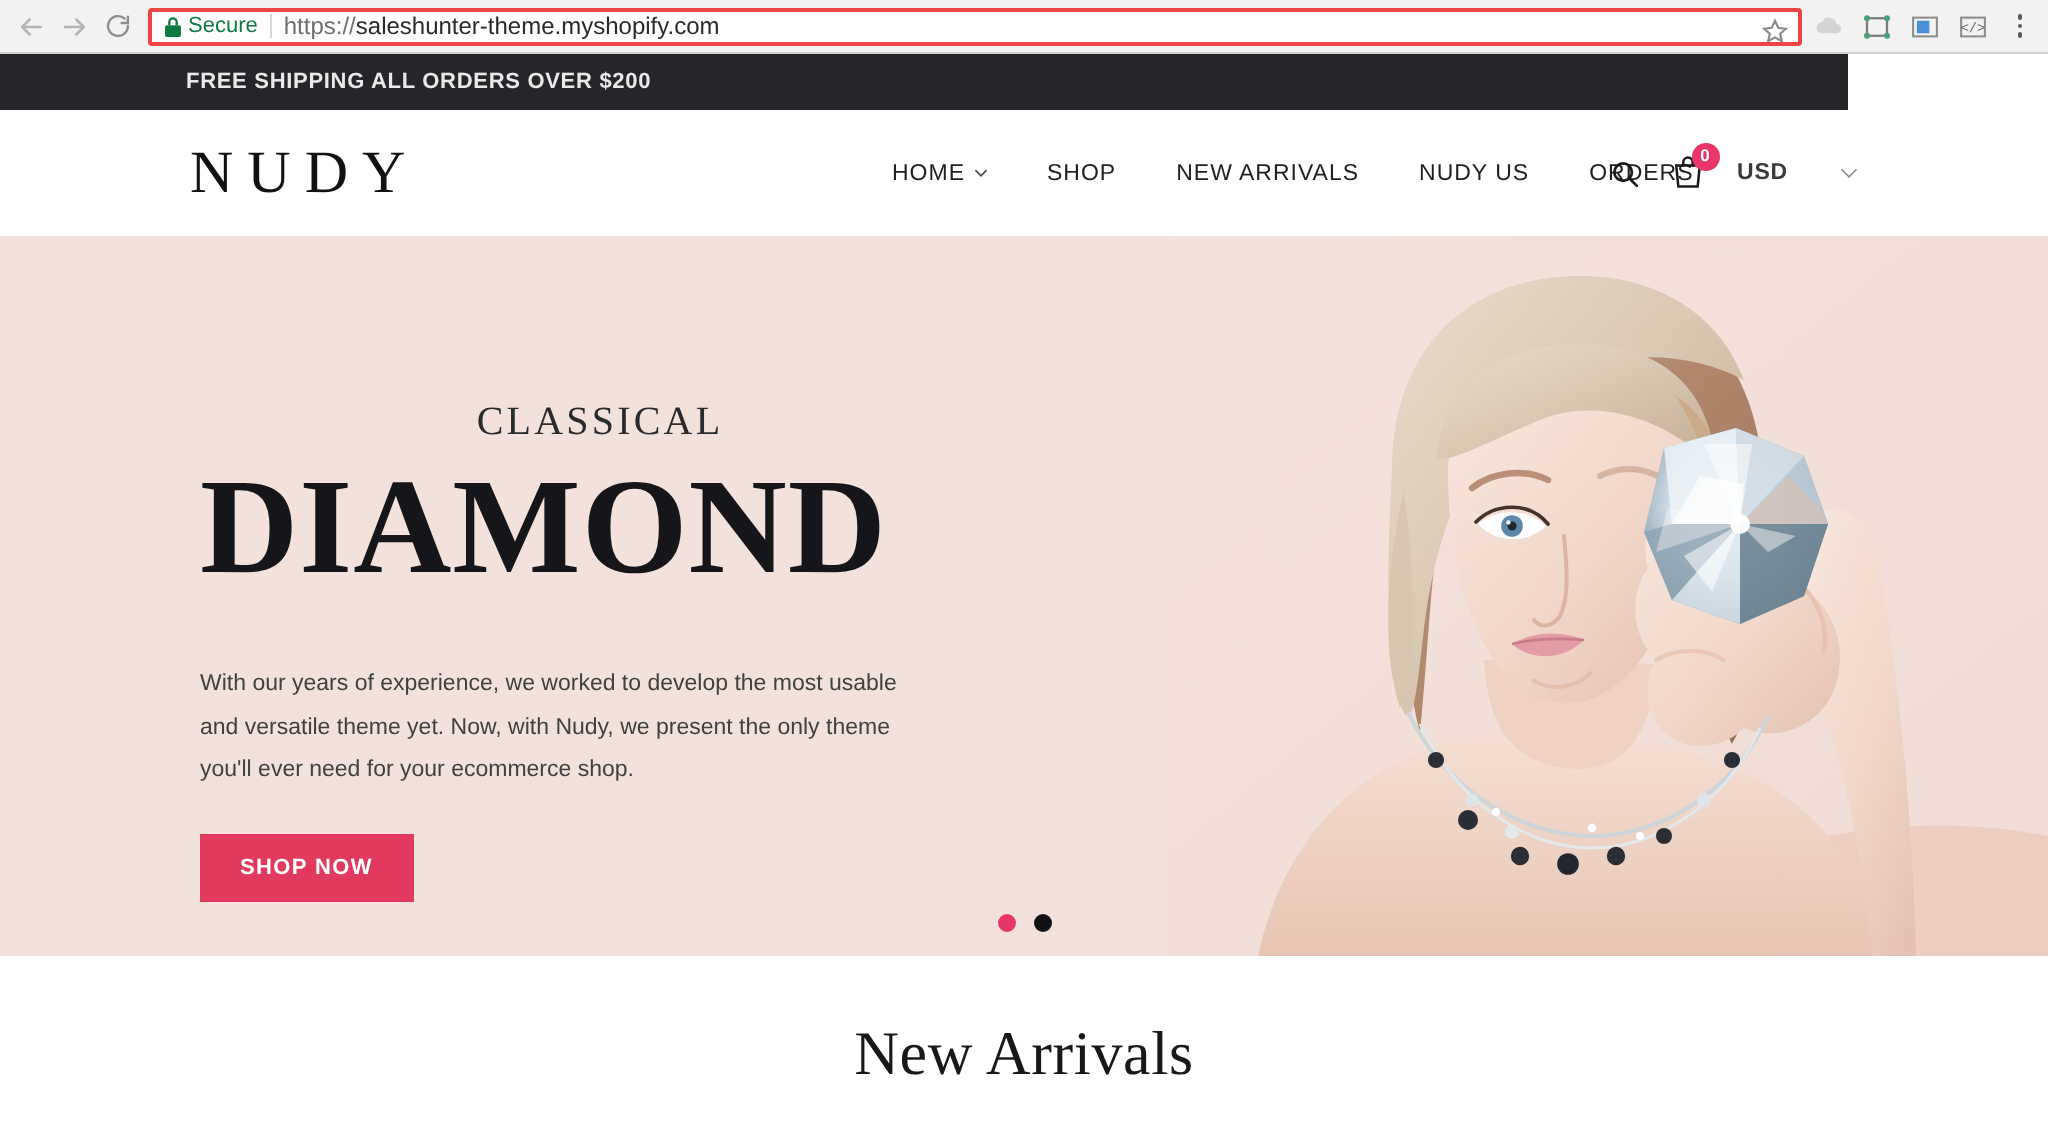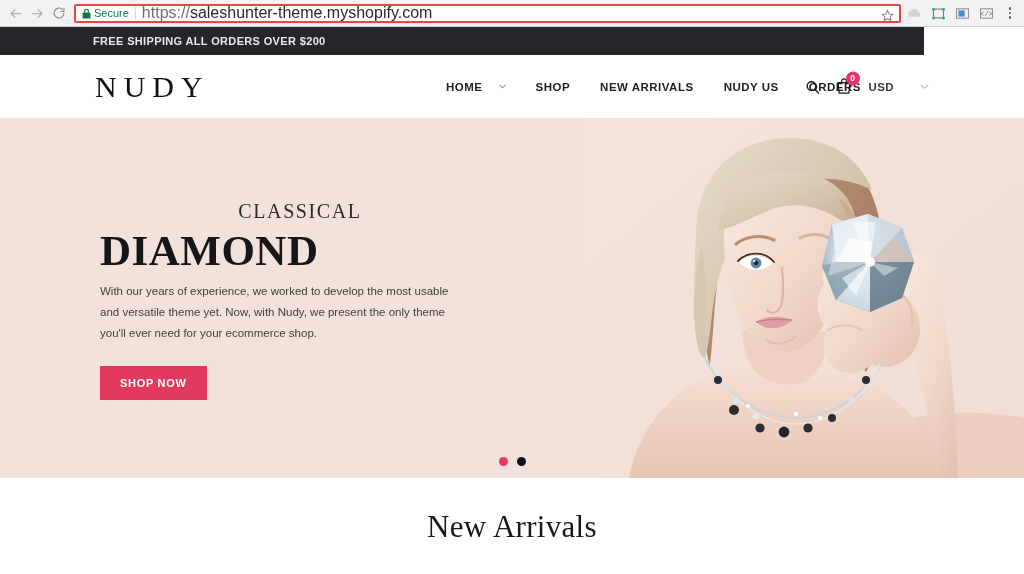--- a/index.html
+++ b/index.html
@@ -44,21 +44,21 @@
     color: #0e7a42;
     font-size: 11px;
   }
   .lock-ico { width: 9px; height: 11px; display: block; }
   .url-divider {
     width: 1px; height: 12px;
     background: #d8d8d8;
     margin: 0 6px 0 2px;
   }
   .url-text {
-    font-size: 16px;
+    font-size: 12px;
     color: #2a2a2a;
     white-space: nowrap;
   }
   .url-text .scheme { color: #6f6f6f; }
   .star-ico {
     position: absolute; right: 5px; top: 3px;
     width: 13px; height: 13px;
     color: #8a8a8a;
   }
 
@@ -105,24 +105,24 @@
     color: #111114;
     font-weight: 400;
   }
   .main-nav {
     position: absolute; left: 446px; top: 50%;
     transform: translateY(-50%);
     display: flex; align-items: center; gap: 30px;
   }
   .nav-link {
     font-size: 11.5px;
-    font-weight: 700;
+    font-weight: 400;
     letter-spacing: 0.5px;
     color: #1f1f23;
-    display: flex; align-items: center; gap: 16px;
+    display: flex; align-items: center; gap: 4px;
     white-space: nowrap;
   }
   .chev {
     width: 7px; height: 5px;
     display: inline-block;
     color: #4a4a4a;
   }
   .header-tools {
     position: absolute; right: 95px; top: 50%;
     transform: translateY(-50%);
@@ -164,26 +164,26 @@
   .hero-eyebrow {
     font-family: "Liberation Serif", serif;
     font-size: 20px;
     letter-spacing: 1.6px;
     color: #2b2b2e;
     margin-bottom: 6px;
     text-align: center;
   }
   .hero-title {
     font-family: "Liberation Serif", serif;
-    font-size: 43px;
+    font-size: 68px;
     font-weight: 700;
     letter-spacing: 0.5px;
     color: #16161a;
     line-height: 1.02;
-    margin-bottom: 8px;
+    margin-bottom: 34px;
   }
   .hero-para {
     font-size: 11.5px;
     line-height: 1.85;
     color: #41413f;
     width: 360px;
     margin-bottom: 21px;
   }
   .shop-now {
     display: inline-block;

